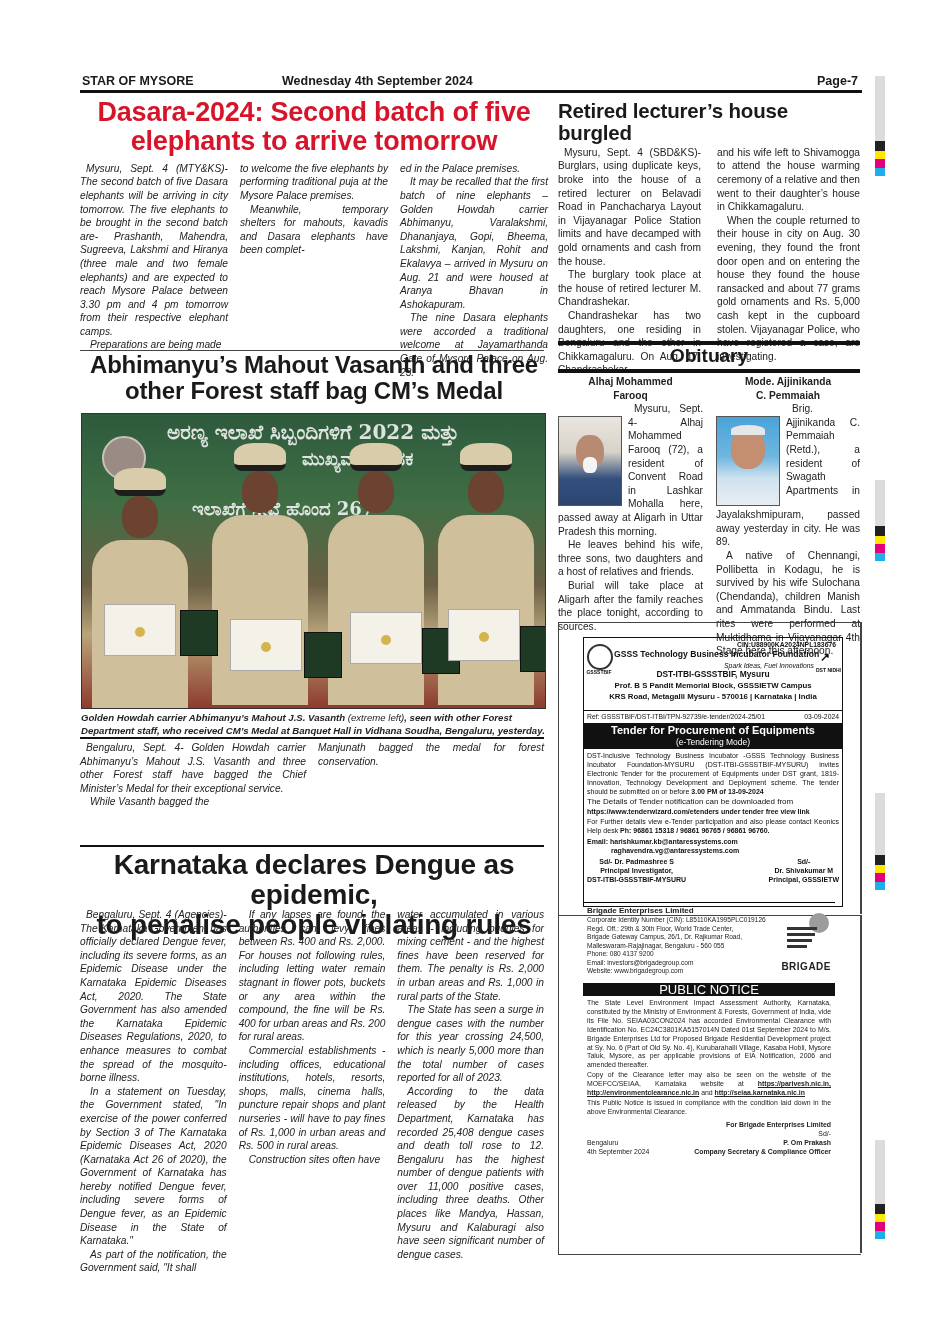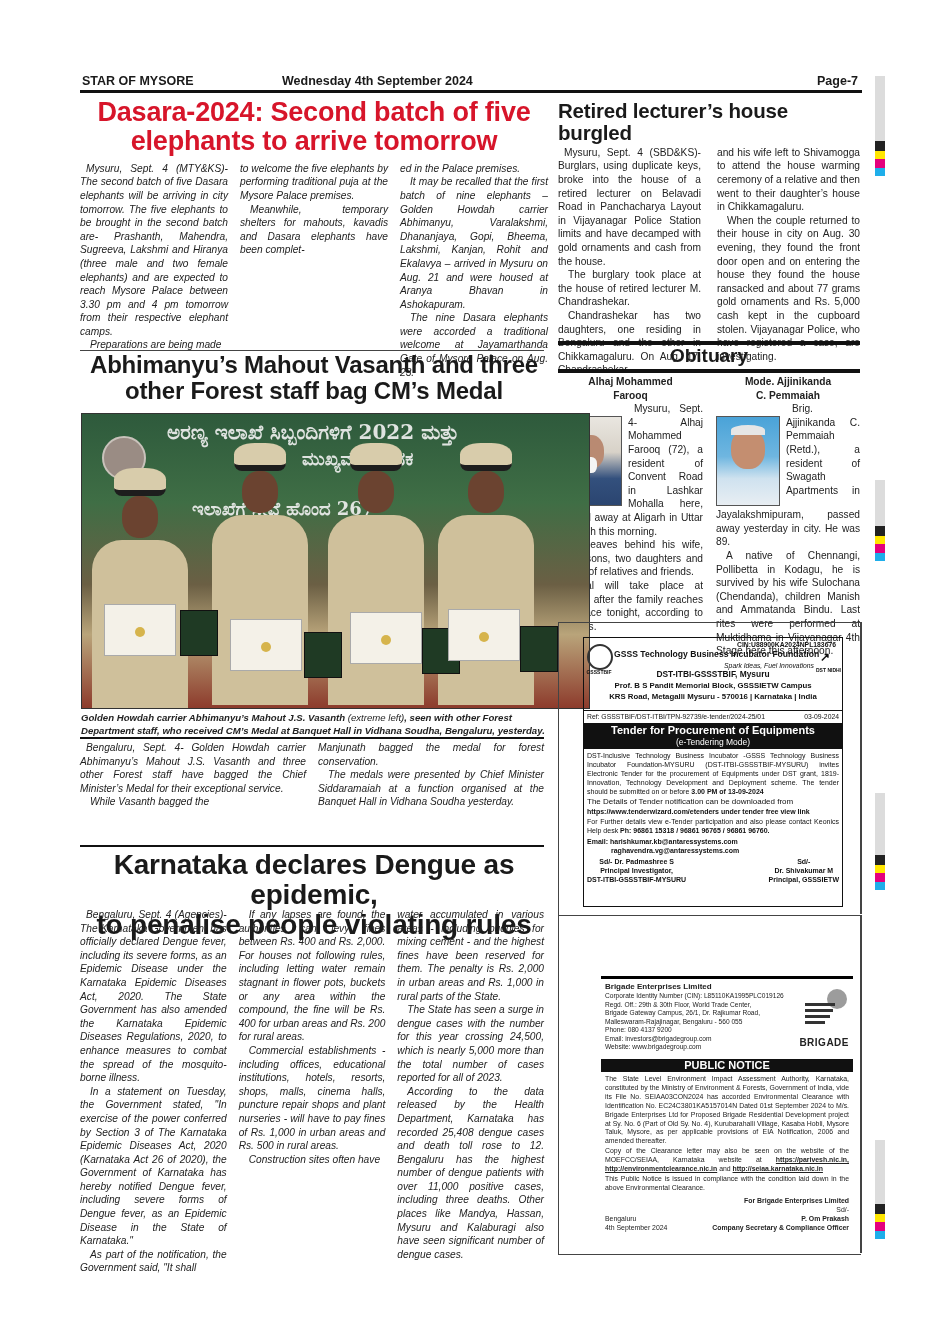--- a/index.html
+++ b/index.html
@@ -11,21 +11,21 @@
   .headline { text-align:center; font-weight:bold; line-height:1.07; letter-spacing:-0.2px; }
   .red { color:#d7152a; }
   .col { font-size:10.2px; line-height:13.6px; text-align:justify; color:#222; }
   .col p { margin:0; text-indent:10px; }
   .col p.first { text-indent:6px; }
   .cols3 { display:flex; gap:12px;font-style:italic; }
   .cols3 > div { flex:1; }
   .cols2 { display:flex; gap:16px; }
   .cols2 > div { flex:1; }
   .rule { background:#111; }
-  .photo { background:linear-gradient(180deg,#2e5a3c 0%,#3f6e45 30%,#6b5f44 58%,#b9a47a 75%,#8d3b2c 100%); border:1px solid #333; overflow:hidden;padding-left:44px; }
+  .photo { background:linear-gradient(180deg,#2e5a3c 0%,#3f6e45 30%,#6b5f44 58%,#b9a47a 75%,#8d3b2c 100%); border:1px solid #333; overflow:hidden; }
   .officer { position:absolute; bottom:0; width:96px; }
   .officer .cap { width:52px; height:22px; margin:0 auto; background:#d8ccab; border-radius:40% 40% 8px 8px; border-bottom:6px solid #1d1d1d; }
   .officer .face { width:36px; height:42px; margin:0 auto; background:#6b4330; border-radius:45%; }
   .officer .body { width:96px; height:190px; background:#cfc09b; border-radius:30px 30px 0 0; margin-top:2px; }
   .cert { position:absolute; width:70px; height:50px; background:#f4f1e8; border:1px solid #aaa; }
   .cert::after { content:""; position:absolute; left:30px; top:22px; width:10px; height:10px; border-radius:50%; background:#d6b44c; }
   .box { position:absolute; width:36px; height:44px; background:#1f3a24; border:1px solid #111; }
   .banner-text { position:absolute; color:#f2f2f2; font-weight:bold; font-size:20px; font-family:"DejaVu Serif", serif; white-space:nowrap; opacity:.9; }
   .caption { font-size:9.6px; font-style:italic; font-weight:bold; line-height:13px; color:#222; }
   .obit-name { text-align:center; font-weight:bold; font-size:10.2px; line-height:13.6px; }
@@ -162,21 +162,20 @@
 </div>
 <div class="abs rule" style="left:80px; top:737px; width:464px; height:2px;"></div>
 
 <div class="abs cols3 col" style="left:80px; top:741px; width:464px;">
   <div>
     <p class="first">Bengaluru, Sept. 4- Golden Howdah carrier Abhimanyu’s Mahout J.S. Vasanth and three other Forest staff have bagged the Chief Minister’s Medal for their exceptional service.</p>
     <p>While Vasanth bagged the</p>
   </div>
   <div>
     <p style="text-indent:0">Manjunath bagged the medal for forest conservation.</p>
-    <p>The medals were presented by Chief Minister Siddaramaiah at a function organised at the Banquet Hall in Vidhana Soudha yesterday.</p>
   </div>
 </div>
 
 <div class="abs rule" style="left:80px; top:845px; width:464px; height:2px;"></div>
 <div class="abs headline" style="left:80px; top:850px; width:468px; font-size:28px;">
   <div>Karnataka declares Dengue as epidemic,</div>
   <div>to penalise people violating rules</div>
 </div>
 <div class="abs cols3 col" style="left:80px; top:908px; width:464px;">
   <div>
@@ -237,40 +236,40 @@
       <div>
         <div>Sd/-</div>
         <div>Dr. Shivakumar M</div>
         <div>Principal, GSSSIETW</div>
       </div>
     </div>
   </div>
 </div>
 
 <div class="abs" style="left:558px; top:915px; width:302px; height:338px; border:1px solid #444; border-right:none;"></div>
-<div class="abs ad-inner" style="left:583px; top:976px; width:252px; height:312px; font-size:6.6px; line-height:8.5px; color:#222; border:none; border-top:3px solid #000000;margin-left:18px;">
+<div class="abs ad-inner" style="left:583px; top:902px; width:252px; height:312px; font-size:6.6px; line-height:8.5px; color:#222; border:none; border-top:1px solid #000000;">
   <div style="position:relative; height:74px; padding:3px 4px;">
     <div style="font-weight:bold; font-size:8px; line-height:10px;">Brigade Enterprises Limited</div>
     <div>Corporate Identity Number (CIN): L85110KA1995PLC019126</div>
     <div>Regd. Off.: 29th &amp; 30th Floor, World Trade Center,</div>
     <div>Brigade Gateway Campus, 26/1, Dr. Rajkumar Road,</div>
     <div>Malleswaram-Rajajinagar, Bengaluru - 560 055</div>
     <div>Phone: 080 4137 9200</div>
     <div>Email: investors@brigadegroup.com</div>
     <div>Website: www.brigadegroup.com</div>
     <div style="position:absolute; right:6px; top:10px; width:44px; height:40px;">
       <div style="position:absolute; right:0; top:0; width:20px; height:20px; border-radius:50%; background:#9c9c9c;"></div>
       <div style="position:absolute; left:2px; top:14px; width:30px; height:3px; background:#333;"></div>
       <div style="position:absolute; left:2px; top:20px; width:28px; height:3px; background:#333;"></div>
       <div style="position:absolute; left:2px; top:26px; width:25px; height:3px; background:#333;"></div>
       <div style="position:absolute; left:2px; top:32px; width:20px; height:3px; background:#333;"></div>
     </div>
     <div style="position:absolute; right:4px; top:60px; font-weight:bold; font-size:10px; letter-spacing:0.5px;">BRIGADE</div>
   </div>
-  <div style="background:#111; color:#fff; text-align:center; font-weight:bold; font-size:11px; line-height:13px;">PUBLIC NOTICE</div>
+  <div style="background:#111; color:#fff; text-align:center; font-weight:normal; font-size:13px; line-height:13px;">PUBLIC NOTICE</div>
   <div style="padding:3px 4px; text-align:justify; font-size:6.9px; line-height:8.9px;">
     <div>The State Level Environment Impact Assessment Authority, Karnataka, constituted by the Ministry of Environment &amp; Forests, Government of India, vide its File No. SEIAA03CON2024 has accorded Environmental Clearance with Identification No. EC24C3801KA5157014N Dated 01st September 2024 to M/s. Brigade Enterprises Ltd for Proposed Brigade Residential Development project at Sy. No. 6 (Part of Old Sy. No. 4), Kurubarahalli Village, Kasaba Hobli, Mysore Taluk, Mysore, as per applicable provisions of EIA Notification, 2006 and amended thereafter.</div>
     <div style="margin-top:1px;">
       <span>Copy of the Clearance letter may also be seen on the website of the MOEFCC/SEIAA, Karnataka website at</span>
       <u style="font-weight:bold;">https://parivesh.nic.in,</u>
       <u style="font-weight:bold;">http://environmentclearance.nic.in</u>
       <span>and</span>
       <u style="font-weight:bold;">http://seiaa.karnataka.nic.in</u>
     </div>
     <div style="margin-top:1px;">This Public Notice is issued in compliance with the condition laid down in the above Environmental Clearance.</div>

